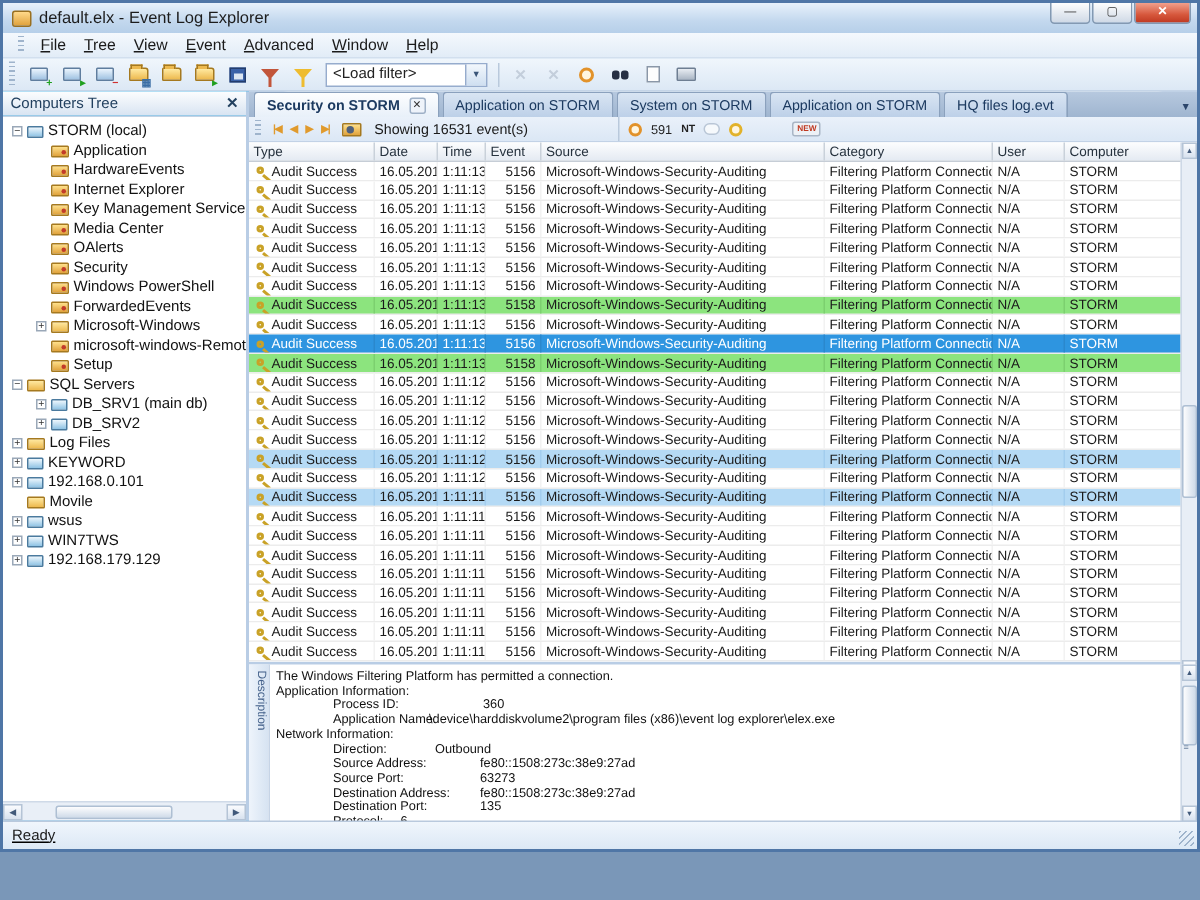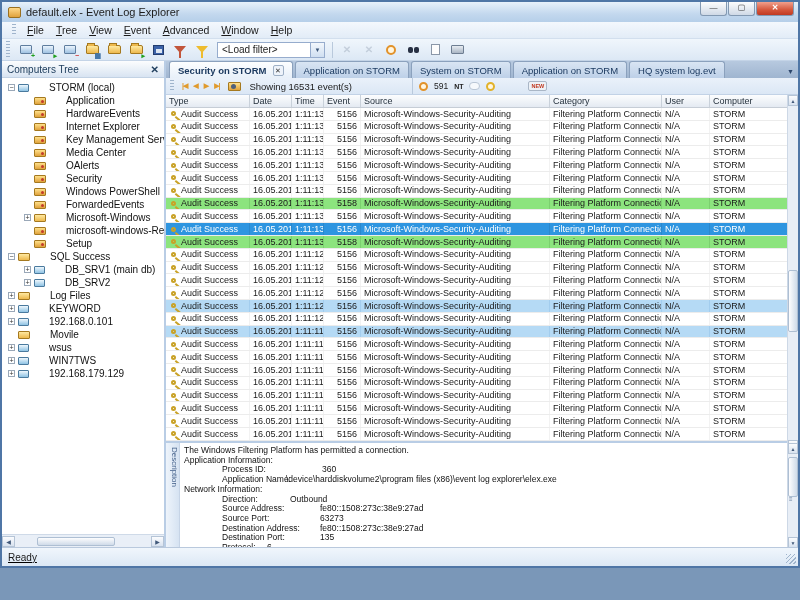--- a/index.html
+++ b/index.html
@@ -57,21 +57,21 @@
 
   
   .body { flex:1; display:flex; min-height:0; }
   .sidebar { width:164px; background:#0ea5e9; border-right:2px solid #b9cde5; display:flex; flex-direction:column; }
   .side-header { height:17px; background:linear-gradient(#fcfdfe,#d8e4f2); border-bottom:1px solid #c2d2e4;
                  display:flex; align-items:center; justify-content:space-between; padding:0 5px; }
   .side-header span { font-size:10px; color:#22405f; }
   .side-close { font-size:9px; color:#444; font-weight:bold; }
   .tree { flex:1; background:#fff; overflow:hidden; padding-top:3px; }
   .tree-row { height:13px; display:flex; align-items:center; white-space:nowrap; overflow:hidden; }
-  .tree-row .lbl { font-size:10px; color:#111; margin-left:20px; }
+  .tree-row .lbl { font-size:10px; color:#111; margin-left:3px; }
   .expander { width:7px; height:7px; border:1px solid #9aa8b8; background:#fff; font-size:7px; line-height:5px;
               text-align:center; color:#333; margin-right:3px; flex:none; }
   .exp-none { width:10px; flex:none; }
   .ti-computer { width:11px; height:8px; background:linear-gradient(#eef7fd,#8fc3e4); border:1px solid #4a7a9e; border-radius:1px; flex:none; }
   .ti-folder { width:12px; height:8px; background:linear-gradient(#ffe9a0,#edb94e); border:1px solid #a5791f; border-radius:1px; flex:none; }
   .ti-log { width:12px; height:8px; background:linear-gradient(#ffe08a,#e0a23c); border:1px solid #a5791f; border-radius:1px; position:relative; flex:none; }
   .ti-log::after { content:""; position:absolute; right:1px; bottom:1px; width:3px; height:3px; background:#c23b2a; border-radius:50%; }
   .side-hscroll { height:13px; background:#e9eff7; border-top:1px solid #cfdae8; display:flex; align-items:center; }
   .sarrow { width:13px; height:11px; background:linear-gradient(#fbfcfe,#d8e2ef); border:1px solid #b5c4d6;
             font-size:6px; color:#41597a; text-align:center; line-height:10px; }
@@ -307,21 +307,21 @@
             <span class="lbl">microsoft-windows-RemoteDesktop</span>
           </div>
           <div class="tree-row" style="padding-left: 22px;">
             <span class="exp-none"></span>
             <span class="ti-log"></span>
             <span class="lbl">Setup</span>
           </div>
           <div class="tree-row" style="padding-left: 6px;">
             <span class="expander">−</span>
             <span class="ti-folder"></span>
-            <span class="lbl">SQL Success</span>
+            <span class="lbl">SQL Servers</span>
           </div>
           <div class="tree-row" style="padding-left: 22px;">
             <span class="expander">+</span>
             <span class="ti-computer"></span>
             <span class="lbl">DB_SRV1 (main db)</span>
           </div>
           <div class="tree-row" style="padding-left: 22px;">
             <span class="expander">+</span>
             <span class="ti-computer"></span>
             <span class="lbl">DB_SRV2</span>
@@ -378,21 +378,21 @@
           <div class="tab">
             <span>Application on STORM</span>
           </div>
           <div class="tab">
             <span>System on STORM</span>
           </div>
           <div class="tab">
             <span>Application on STORM</span>
           </div>
           <div class="tab">
-            <span>HQ system log.evt</span>
+            <span>HQ files log.evt</span>
           </div>
           <span class="tab-drop">▼</span>
       </div>
 
       <div class="viewbar">
         <span class="grip"></span>
         <span id="navbox" style="display:flex;align-items:center">
             <span class="nav">|◀</span>
             <span class="nav">◀</span>
             <span class="nav">▶</span>

